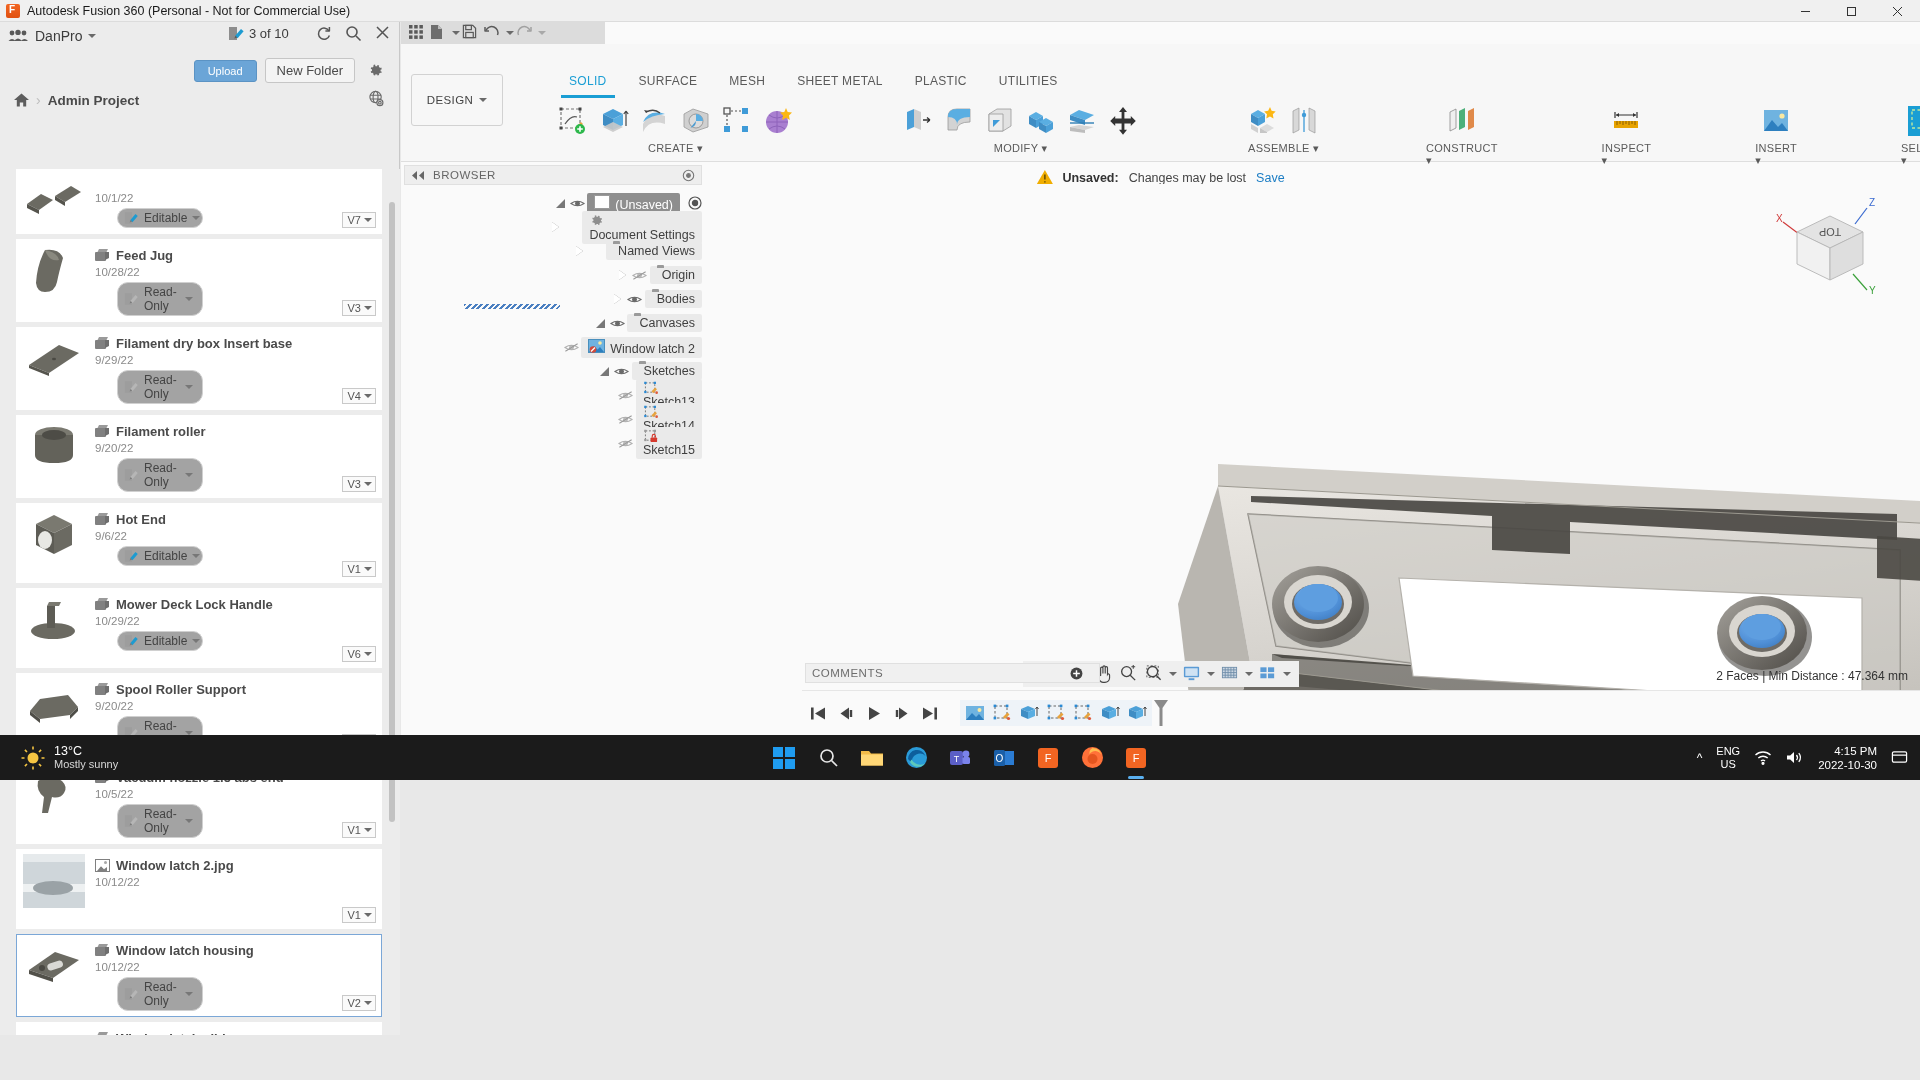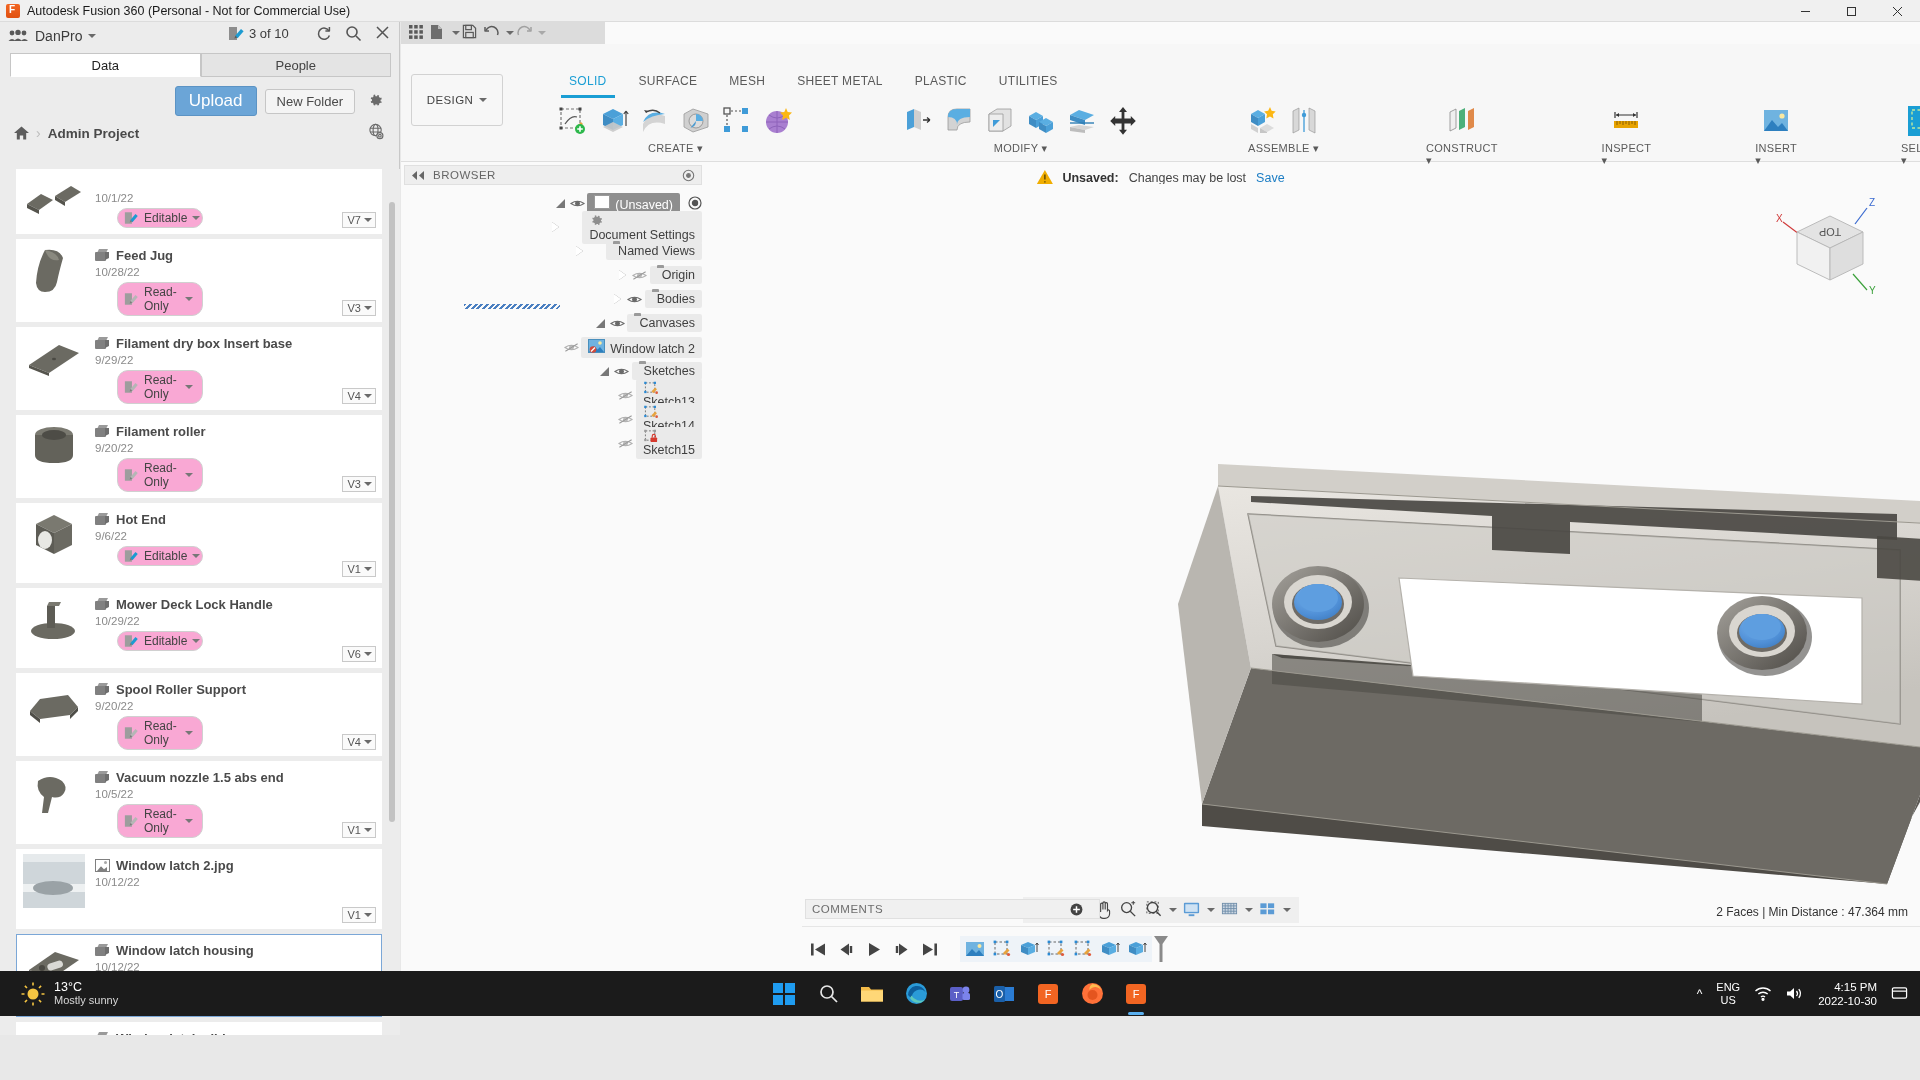--- a/index.html
+++ b/index.html
@@ -3,21 +3,21 @@
 <meta charset="utf-8">
 <style>
   * { box-sizing: border-box; margin:0; padding:0; }
   html,body { width:1920px; height:1080px; overflow:hidden; }
   body {
     font-family: "Liberation Sans", sans-serif;
     font-size: 13px;
     color:#333;
     background:#e8e8e8;
   }
-  .app { position:relative; width:1920px; height:1016px; }
+  .app { position:relative; width:1920px; height:780px; }
 
   
   .titlebar {
     height:22px; background:#f0f0f0; display:flex; align-items:center;
     border-bottom:1px solid #dcdcdc; position:relative;
   }
   .tb-logo {
     width:14px;height:14px;margin-left:6px;margin-right:7px;
     background:linear-gradient(180deg,#f26522 0%,#e05010 100%);
     border-radius:2px; position:relative;
@@ -39,41 +39,41 @@
   .dp-head-right { position:absolute; right:6px; top:3px; display:flex; gap:12px; align-items:center;}
   .ic { width:18px;height:18px;display:inline-block; }
 
   .dp-tabs { display:flex; margin:4px 8px 0 10px; height:24px; }
   .dp-tab { flex:1; border:1px solid #c6c6c6; background:#e4e4e4; display:flex;align-items:center;justify-content:center;
             font-size:13px;color:#444; }
   .dp-tab.active { background:#fff; border-bottom-color:#fff; color:#222; }
 
   .dp-actions { display:flex; justify-content:flex-end; align-items:center; gap:8px; padding:9px 10px 7px 0; }
   .btn-upload { background:#6ba5d7; color:#fff; border:1px solid #5b93c4; border-radius:3px;
-                padding:4px 13px; font-size:17px; }
+                padding:4px 13px; font-size:11px; }
   .btn-newfolder { background:#f4f4f4; color:#4a4a4a; border:1px solid #c6c6c6; border-radius:3px;
                    padding:4px 11px; font-size:13px; }
   .dp-gear { margin-left:4px; margin-right:4px; }
 
   .breadcrumb { display:flex; align-items:center; gap:7px; padding:2px 0 6px 14px; position:relative; }
   .bc-text { font-size:13.5px; color:#4a4a4a; font-weight:bold; }
   .bc-sep { color:#bdbdbd; font-size:14px; }
   .bc-globe { position:absolute; right:14px; top:0px; }
 
   .dp-list { position:absolute; left:0; top:147px; width:400px; height:866px; overflow:hidden; background:#ececec;}
   .dp-item { background:#fff; margin:0 18px 5px 16px; border:1px solid transparent; padding:4px 6px 5px 6px;
              display:flex; position:relative; min-height:80px; }
   .dp-item.selected { border:1px solid #7ba7d7; }
   .dp-thumb { width:62px; height:54px; flex:0 0 62px; margin-right:10px; position:relative; overflow:hidden;
               display:flex;align-items:center;justify-content:center; }
   .dp-body { flex:1; padding-top:4px; }
   .dp-name { font-size:13px; font-weight:bold; color:#4a4a4a; display:flex; align-items:center; gap:6px; }
   .dp-date { font-size:11.5px; color:#8a8a8a; margin-top:3px; }
   .pill { margin-top:4px; margin-left:22px; display:inline-flex; align-items:center; gap:5px;
-          border:1px solid #d0d0d0; border-radius:11px; background:#f9a8d4; padding:2px 9px 2px 6px;
+          border:1px solid #d0d0d0; border-radius:11px; background:#a3a3a3; padding:2px 9px 2px 6px;
           font-size:12px; color:#444; width:86px; }
   .pill .pcaret { margin-left:auto; border-top-color:#777;}
   .ver { position:absolute; right:5px; bottom:5px; border:1px solid #c9c9c9; background:#fafafa;
          font-size:11px; color:#555; padding:1px 3px 1px 5px; display:flex; align-items:center; gap:2px;}
   .dp-scroll { position:absolute; right:4px; top:180px; width:6px; height:620px; background:#c2c2c2; border-radius:3px;}
 
   
   .cube { width:15px;height:13px; display:inline-block; position:relative;}
   .cube .top{position:absolute;left:2px;top:0;width:11px;height:4px;background:#9a9a9a;
              clip-path:polygon(18% 0,100% 0,82% 100%,0 100%);}
@@ -236,24 +236,20 @@
           </svg>
         </span>
         <span class="ic">
           <svg width="15" height="15" viewBox="0 0 15 15" stroke="#555" stroke-width="1.5">
               <path d="M2 2 L13 13 M13 2 L2 13"></path>
             </svg>
         </span>
       </div>
     </div>
 
-    <div class="dp-tabs">
-      <div class="dp-tab active">Data</div>
-      <div class="dp-tab">People</div>
-    </div>
 
     <div class="dp-actions">
       <button class="btn-upload">Upload</button>
       <button class="btn-newfolder">New Folder</button>
       <span class="ic dp-gear">
         <svg width="17" height="17" viewBox="0 0 20 20" fill="#6a6a6a">
           <path d="M10 6.4a3.6 3.6 0 1 0 0 7.2 3.6 3.6 0 0 0 0-7.2zm0 5.6a2 2 0 1 1 0-4 2 2 0 0 1 0 4z"></path>
           <path d="M17.4 11.4l-1.5-.4a6 6 0 0 0 0-2l1.5-.4-.6-2-1.5.4a6 6 0 0 0-1.4-1.4l.4-1.5-2-.6-.4 1.5a6 6 0 0 0-2 0L9.5 3l-2 .6.4 1.5A6 6 0 0 0 6.5 6.5L5 6.1l-.6 2 1.5.4a6 6 0 0 0 0 2l-1.5.4.6 2 1.5-.4a6 6 0 0 0 1.4 1.4l-.4 1.5 2 .6.4-1.5a6 6 0 0 0 2 0l.4 1.5 2-.6-.4-1.5a6 6 0 0 0 1.4-1.4l1.5.4z"></path>
         </svg>
       </span>

